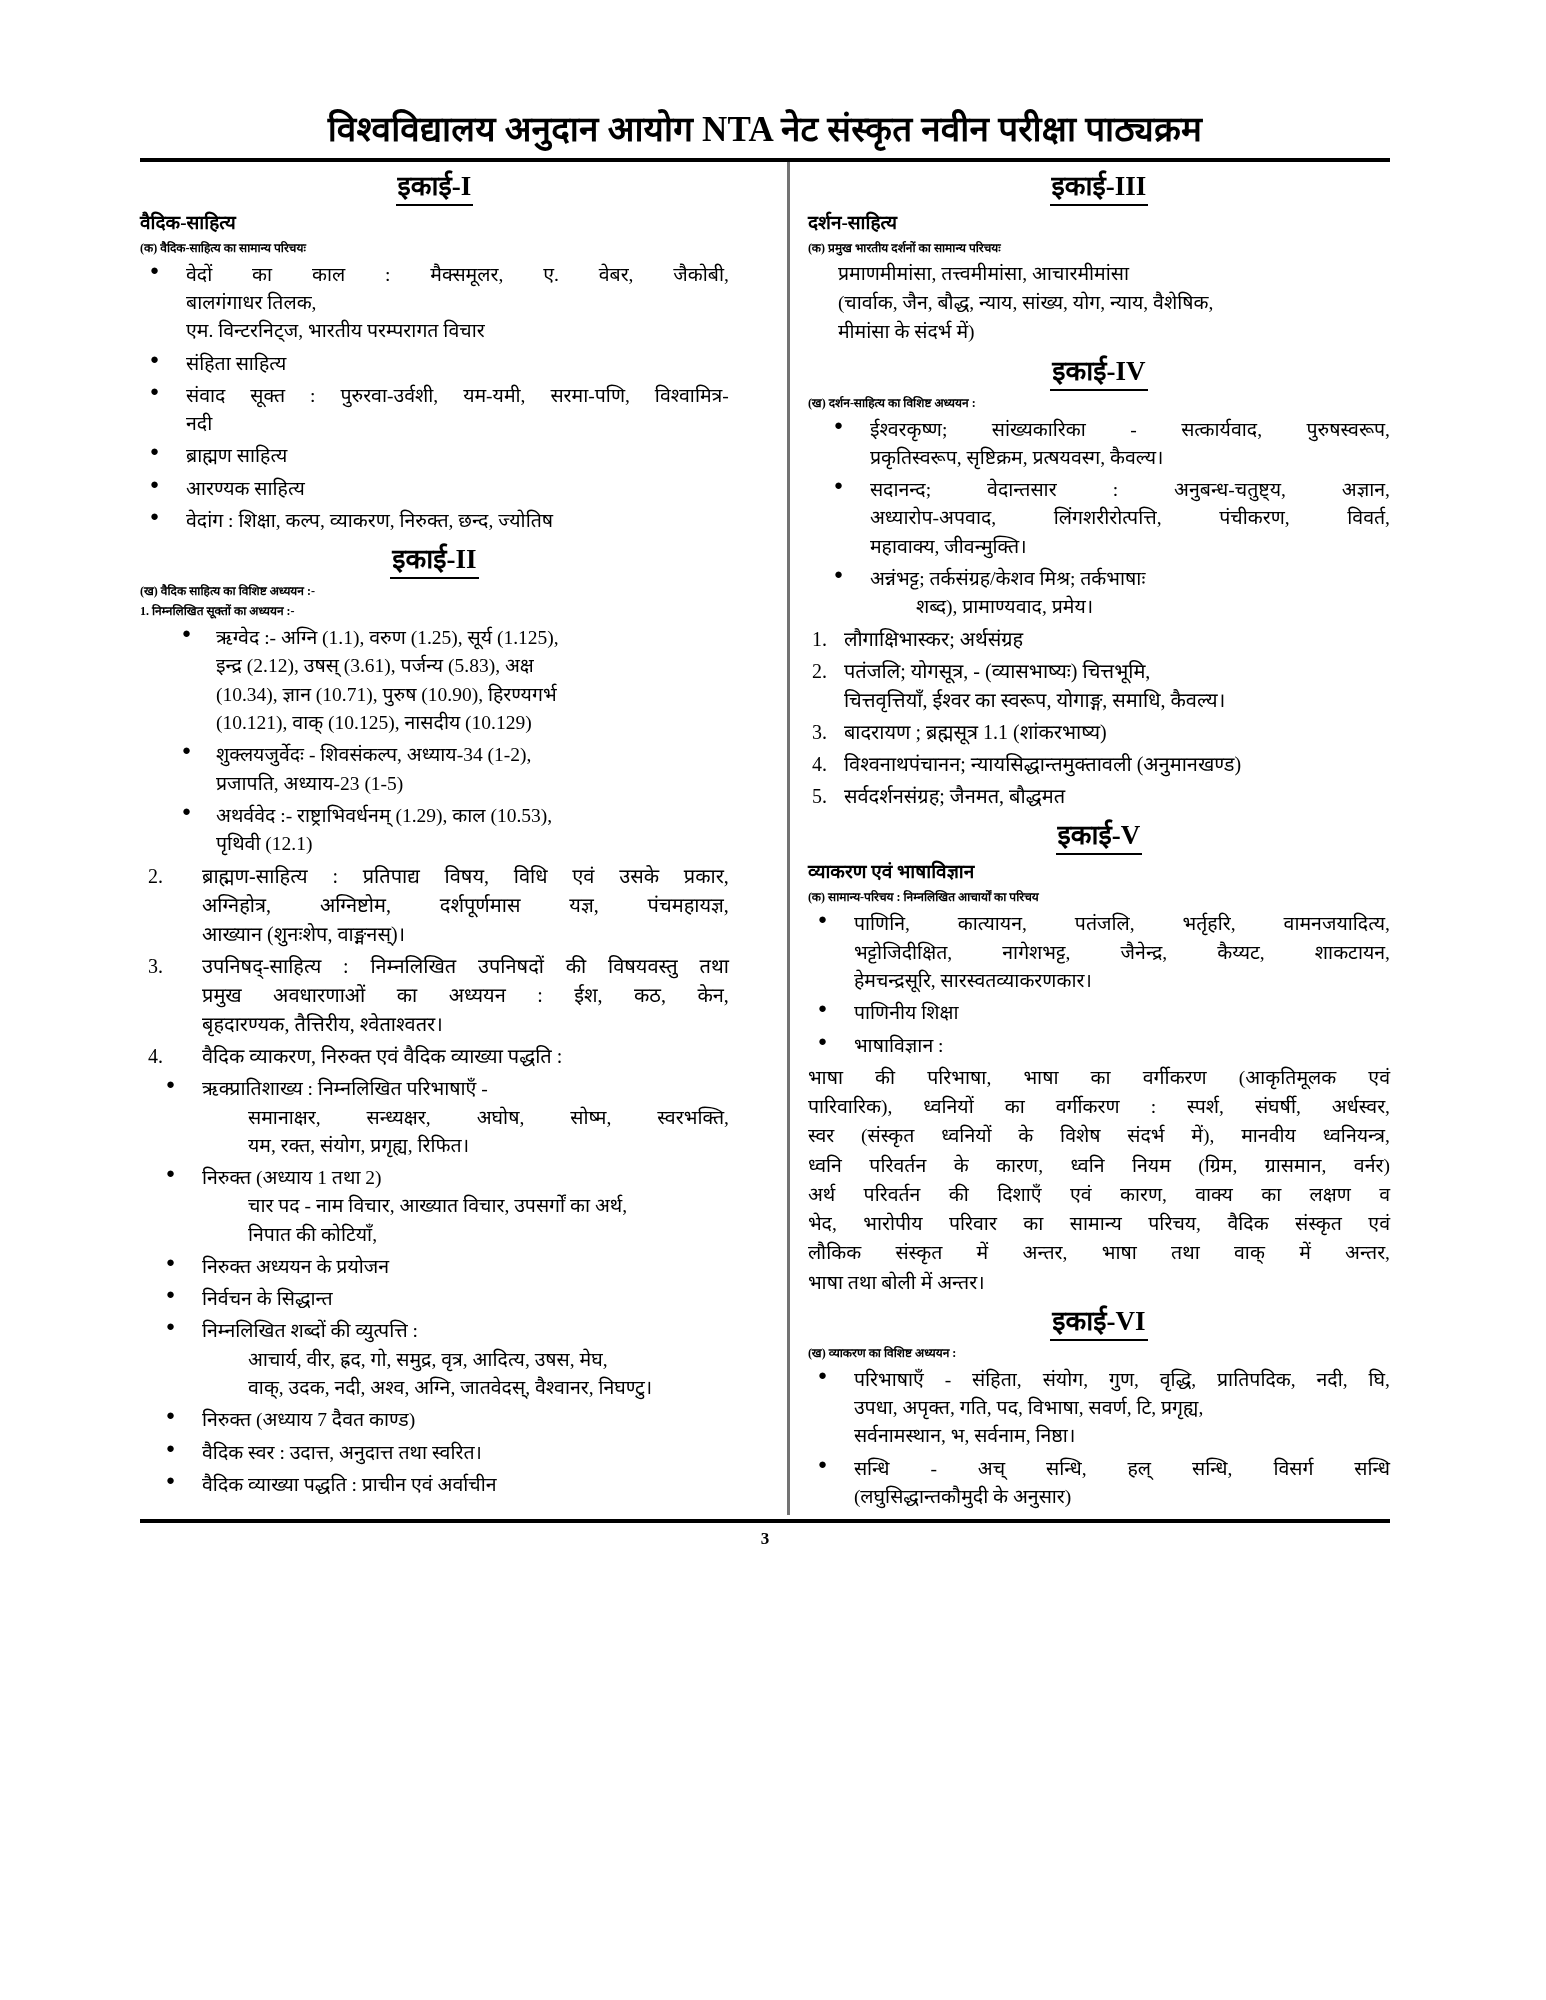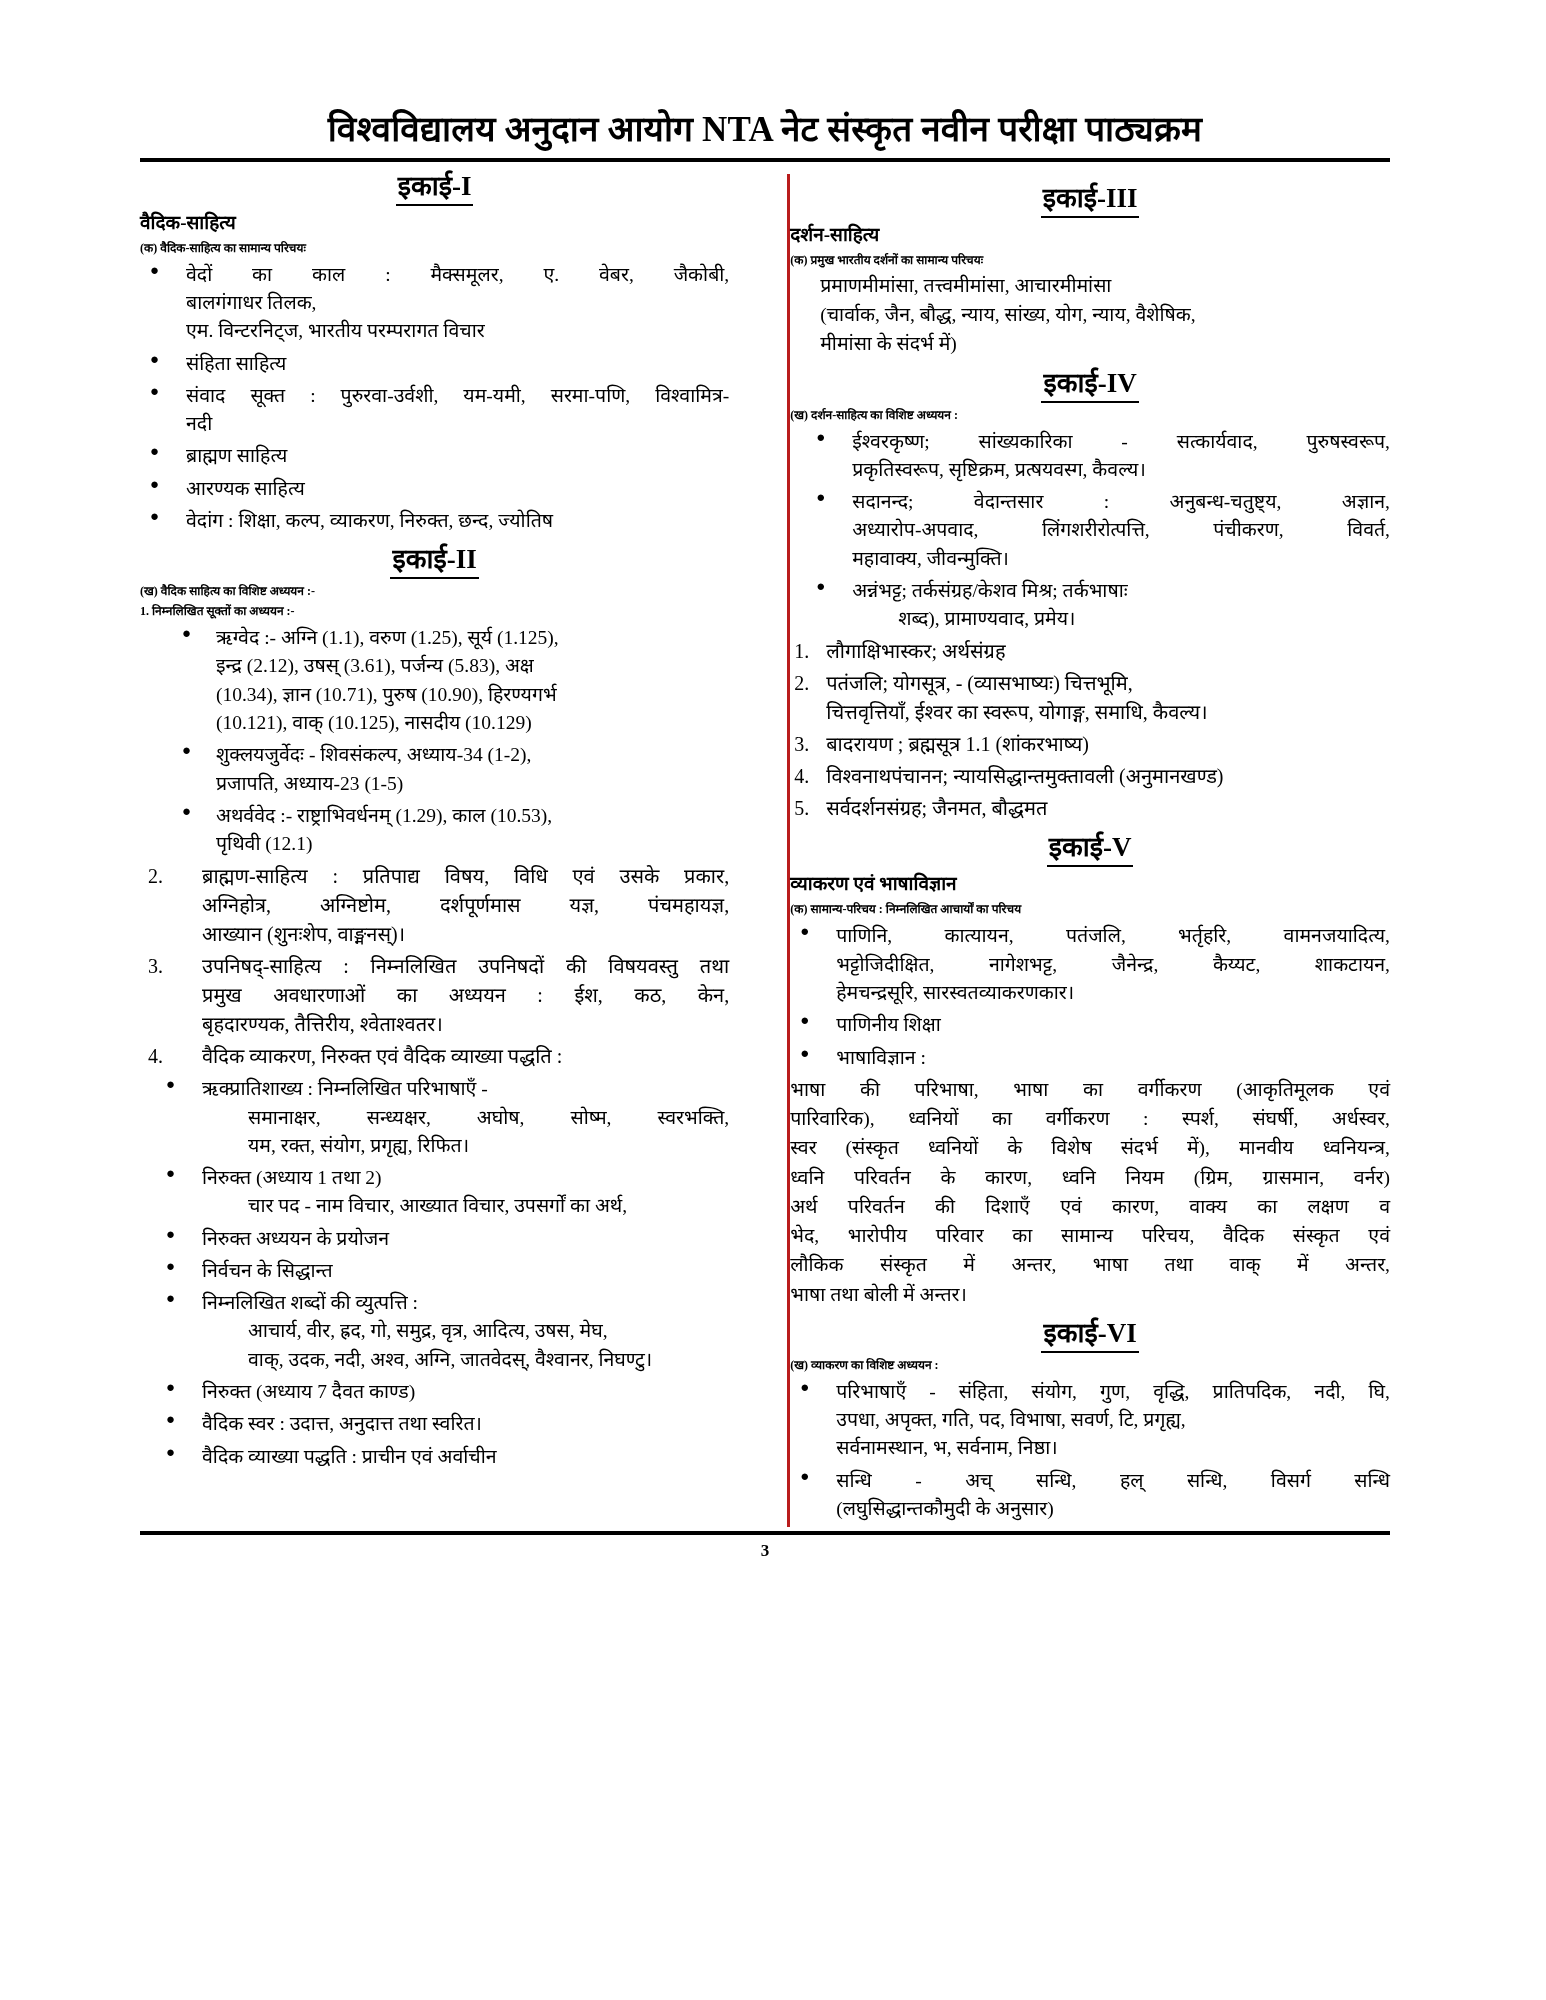--- a/index.html
+++ b/index.html
@@ -34,21 +34,21 @@
     display:flex;
     align-items:stretch;
     margin-top:0;
     gap:44px;
   }
   .col{
     box-sizing:border-box;
     width:50%;
   }
   .col-left{ padding-right:14px; }
-  .col-right{ border-left:3px solid #b91c1c;margin-top:12px; }
+  .col-right{ padding-left:18px; border-left:3px solid #737373; }
 
   .unit-head{
     text-align:center;
     font-size:27px;
     font-weight:bold;
     margin:4px 0 4px 0;
   }
   .unit-head span{
     border-bottom:2px solid #000;
     padding:0 2px 1px 2px;
@@ -211,20 +211,21 @@
 
       <ul class="b indent2">
         <li>
           <div>ऋक्प्रातिशाख्य : निम्नलिखित परिभाषाएँ -</div>
           <div class="ind3 spread">समानाक्षर, सन्ध्यक्षर, अघोष, सोष्म, स्वरभक्ति,</div>
           <div class="ind3">यम, रक्त, संयोग, प्रगृह्य, रिफित।</div>
         </li>
         <li>
           <div>निरुक्त (अध्याय 1 तथा 2)</div>
           <div class="ind3">चार पद - नाम विचार, आख्यात विचार, उपसर्गों का अर्थ,</div>
+          <div class="ind3">निपात की कोटियाँ,</div>
         </li>
         <li>
           <div>निरुक्त अध्ययन के प्रयोजन</div>
         </li>
         <li>
           <div>निर्वचन के सिद्धान्त</div>
         </li>
         <li>
           <div>निम्नलिखित शब्दों की व्युत्पत्ति :</div>
           <div class="ind3">आचार्य, वीर, ह्रद, गो, समुद्र, वृत्र, आदित्य, उषस, मेघ,</div>

